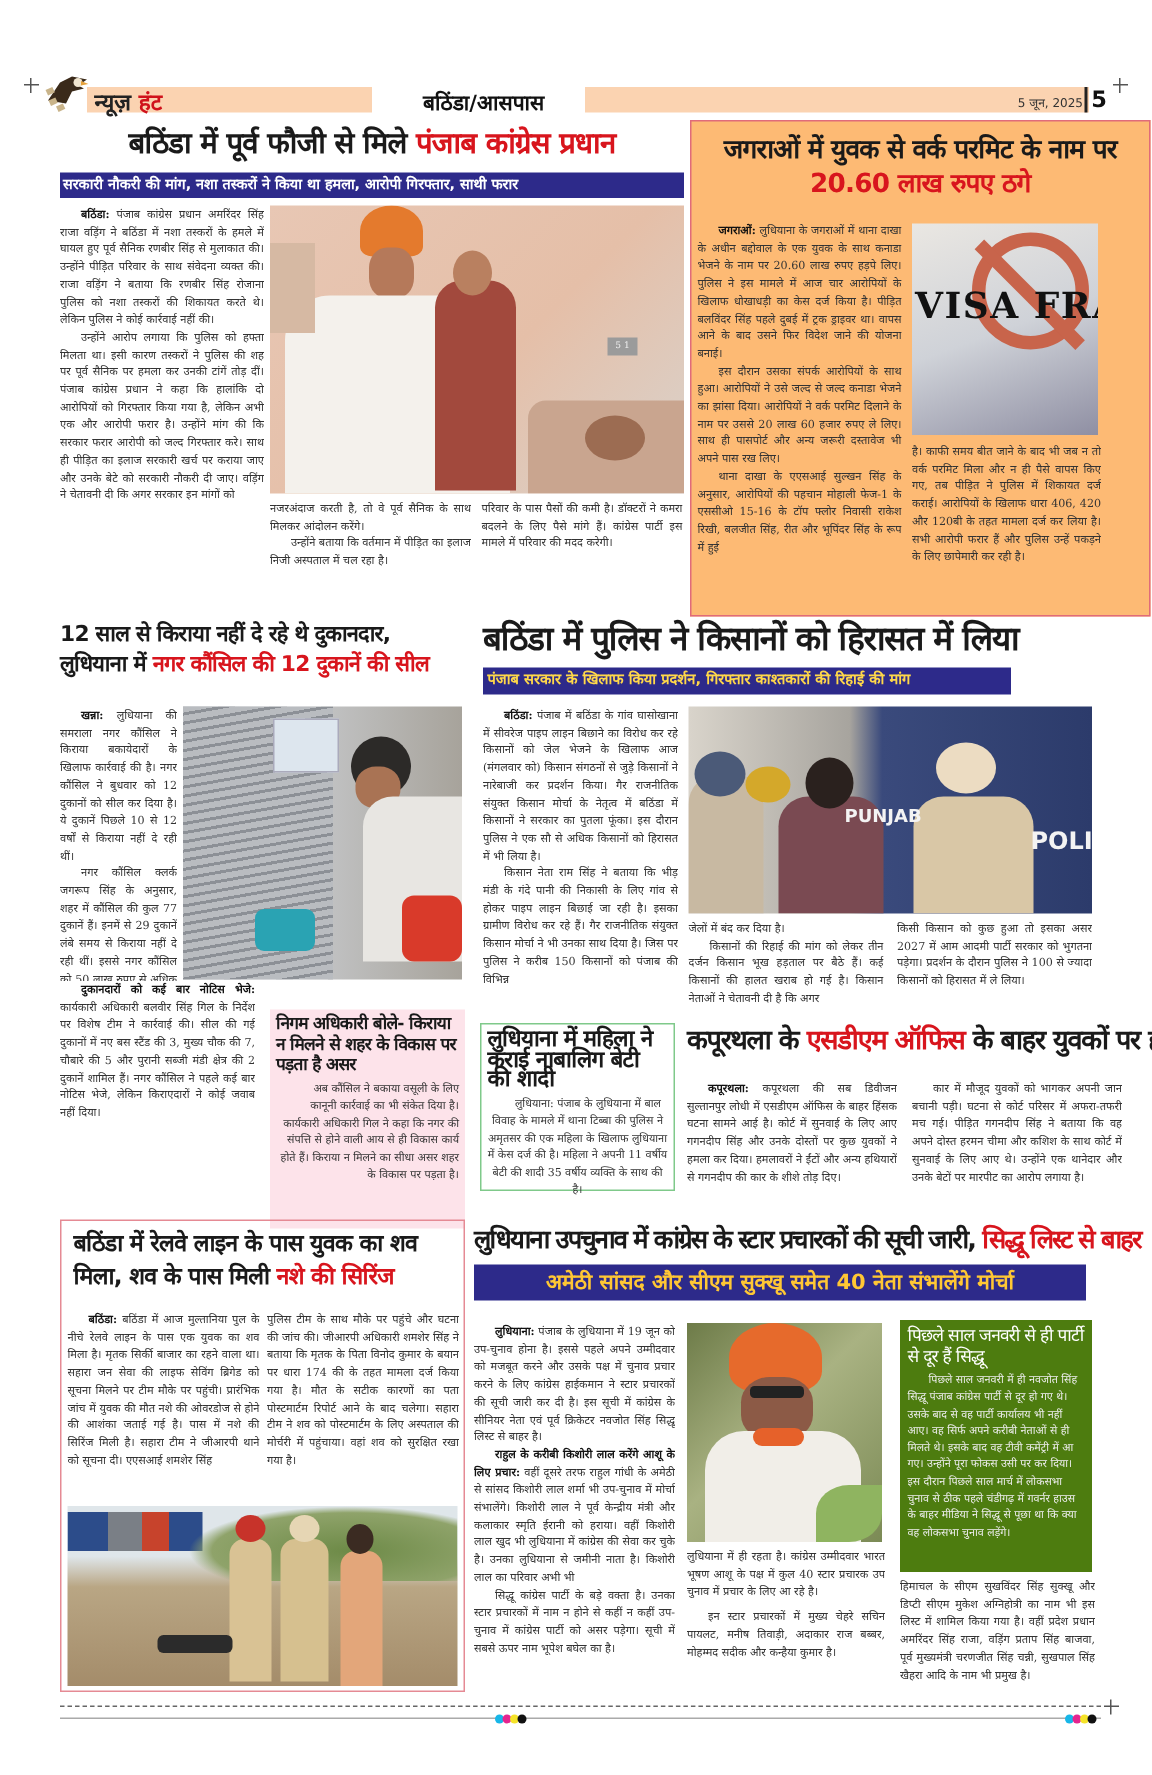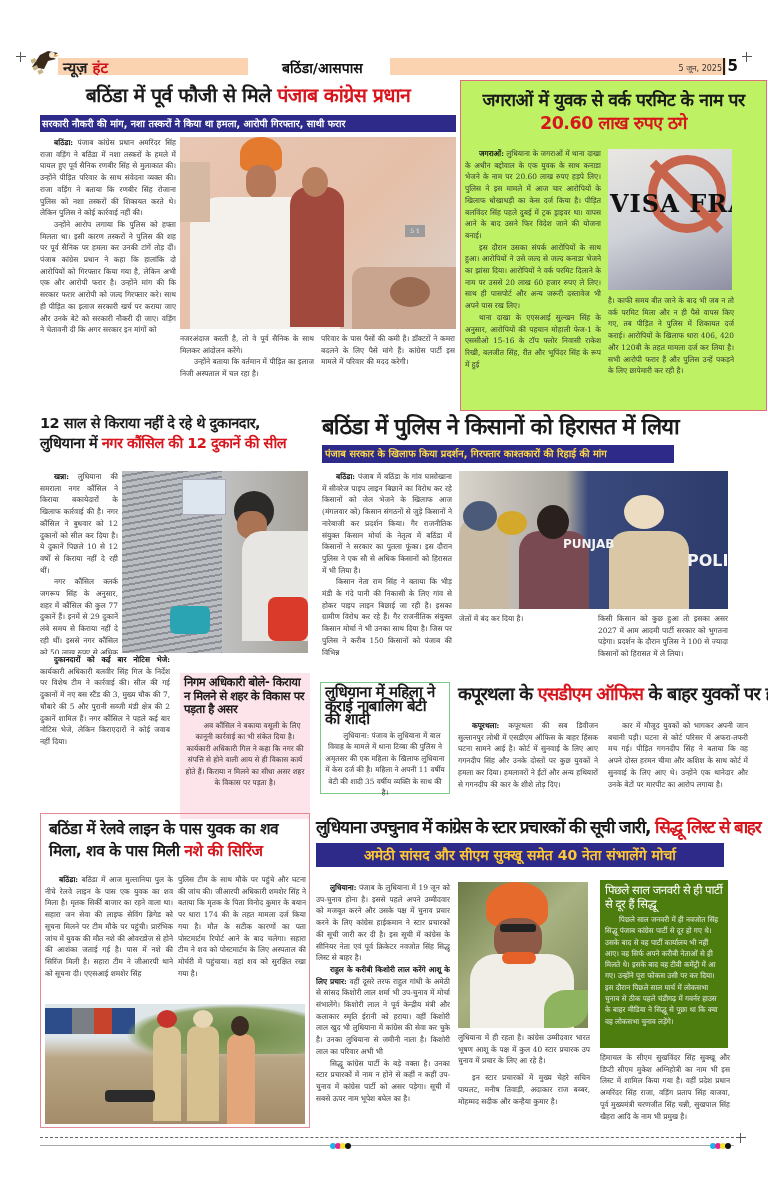--- a/index.html
+++ b/index.html
@@ -25,21 +25,21 @@
 .hl{font-family:"DejaVu Sans",sans-serif;font-weight:bold;color:#1a1a1a;letter-spacing:-0.5px;line-height:1.12}
 .red{color:#d8151d}
 .blueband{background:#2d2a8a;color:#fff;font-family:"DejaVu Sans",sans-serif;font-weight:bold;white-space:nowrap;overflow:hidden}
 .body{font-size:7.4px;line-height:11.7px;text-align:justify;color:#333}
 .body p{text-indent:14px}
 .body b{color:#111}
 .col{position:absolute;overflow:hidden}
 
 
 .photo{position:absolute;overflow:hidden}
-.pinkbox{background:#bef264;border:1px solid #e06b7a}
+.pinkbox{background:#fdba74;border:1px solid #e06b7a}
 .greenbox{background:#fff;border:1.5px solid #7fc98a}
 .blackbox{background:#4d7c0f;color:#fff}
 .rule{position:absolute;height:1px;background:#aaa}
 .reg{position:absolute;display:flex;gap:0}
 .reg span{width:6px;height:6px;border-radius:50%;display:inline-block;margin-right:-1px}
 </style>
 </head>
 <body>
 
 <div class="crop" style="left:16px;top:52px"></div>
@@ -136,21 +136,21 @@
     <div style="position:absolute;left:120px;top:60px;width:66px;height:110px;background:#e8e6e2;border-radius:20px 0 0 0"></div>
     <div style="position:absolute;left:48px;top:135px;width:40px;height:28px;background:#2aa3b3;border-radius:6px"></div>
     <div style="position:absolute;left:146px;top:126px;width:40px;height:44px;background:#d93a2a;border-radius:8px"></div>
   </div>
   <div class="col body" style="left:0;top:239px;width:130px;height:170px">
     <p style="text-indent:0"></p>
     <p><b>दुकानदारों को कई बार नोटिस भेजे:</b> <span>कार्यकारी अधिकारी बलवीर सिंह गिल के निर्देश पर विशेष टीम ने कार्रवाई की। सील की गई दुकानों में नए बस स्टैंड की 3, मुख्य चौक की 7, चौबारे की 5 और पुरानी सब्जी मंडी क्षेत्र की 2 दुकानें शामिल हैं। नगर कौंसिल ने पहले कई बार नोटिस भेजे, लेकिन किराएदारों ने कोई जवाब नहीं दिया।</span></p>
   </div>
   <div class="abs" style="left:140px;top:258px;width:130px;height:146px;background:#fde3ea;padding:3px 4px">
     <div class="hl" style="font-size:11.5px;line-height:13.5px">निगम अधिकारी बोले- किराया न मिलने से शहर के विकास पर पड़ता है असर</div>
-    <div class="body" style="margin-top:3px;font-size:7.3px;line-height:11.5px;text-align:center">
+    <div class="body" style="margin-top:3px;font-size:7.3px;line-height:11.5px;text-align:right">
       <p>अब कौंसिल ने बकाया वसूली के लिए कानूनी कार्रवाई का भी संकेत दिया है। कार्यकारी अधिकारी गिल ने कहा कि नगर की संपत्ति से होने वाली आय से ही विकास कार्य होते हैं। किराया न मिलने का सीधा असर शहर के विकास पर पड़ता है।</p>
     </div>
   </div>
 </div>
 
 <div class="abs" style="left:322px;top:415px;width:440px;height:260px">
   <div class="hl" style="font-size:22px;white-space:nowrap;letter-spacing:-0.8px">बठिंडा में पुलिस ने किसानों को हिरासत में लिया</div>
   <div class="blueband" style="margin-top:5px;height:18px;line-height:18px;font-size:9.8px;padding-left:3px;width:352px;color:#ffd84a">पंजाब सरकार के खिलाफ किया प्रदर्शन, गिरफ्तार काश्तकारों की रिहाई की मांग</div>
   <div class="col body" style="left:0;top:56px;width:130px;height:198px">
     <p><b>बठिंडा:</b> <span>पंजाब में बठिंडा के गांव घासोखाना में सीवरेज पाइप लाइन बिछाने का विरोध कर रहे किसानों को जेल भेजने के खिलाफ आज (मंगलवार को) किसान संगठनों से जुड़े किसानों ने नारेबाजी कर प्रदर्शन किया। गैर राजनीतिक संयुक्त किसान मोर्चा के नेतृत्व में बठिंडा में किसानों ने सरकार का पुतला फूंका। इस दौरान पुलिस ने एक सौ से अधिक किसानों को हिरासत में भी लिया है।</span></p>
@@ -162,20 +162,21 @@
     <div style="position:absolute;left:38px;top:40px;width:30px;height:24px;border-radius:50%;background:#d4a82a"></div>
     <div style="position:absolute;left:60px;top:60px;width:70px;height:78px;background:#7a4a52;border-radius:20px 20px 0 0"></div>
     <div style="position:absolute;left:78px;top:34px;width:32px;height:34px;border-radius:50%;background:#2a211e"></div>
     <div style="position:absolute;left:150px;top:60px;width:80px;height:78px;background:#d9c7a6;border-radius:20px 20px 0 0"></div>
     <div style="position:absolute;left:165px;top:24px;width:40px;height:34px;border-radius:50%;background:#ecdcc2"></div>
     <div style="position:absolute;left:104px;top:66px;color:#f3f3f3;font:bold 12px 'DejaVu Sans',sans-serif">PUNJAB</div>
     <div style="position:absolute;left:228px;top:80px;color:#f3f3f3;font:bold 16px 'DejaVu Sans',sans-serif">POLIC</div>
   </div>
   <div class="col body" style="left:137px;top:198px;width:130px;height:60px">
     <p style="text-indent:0">जेलों में बंद कर दिया है।</p>
+    <p>किसानों की रिहाई की मांग को लेकर तीन दर्जन किसान भूख हड़ताल पर बैठे हैं। कई किसानों की हालत खराब हो गई है। किसान नेताओं ने चेतावनी दी है कि अगर</p>
   </div>
   <div class="col body" style="left:276px;top:198px;width:130px;height:60px">
     <p style="text-indent:0">किसी किसान को कुछ हुआ तो इसका असर 2027 में आम आदमी पार्टी सरकार को भुगतना पड़ेगा। प्रदर्शन के दौरान पुलिस ने 100 से ज्यादा किसानों को हिरासत में ले लिया।</p>
   </div>
 </div>
 
 <div class="abs greenbox" style="left:320px;top:682px;width:130px;height:112px;padding:3px 4px">
   <div class="hl" style="font-size:15px;line-height:13.5px">लुधियाना में महिला ने कराई नाबालिग बेटी की शादी</div>
   <div class="body" style="margin-top:3px;font-size:7.3px;line-height:11.5px;text-align:center">
     <p>लुधियाना: पंजाब के लुधियाना में बाल विवाह के मामले में थाना टिब्बा की पुलिस ने अमृतसर की एक महिला के खिलाफ लुधियाना में केस दर्ज की है। महिला ने अपनी 11 वर्षीय बेटी की शादी 35 वर्षीय व्यक्ति के साथ की है।</p>

